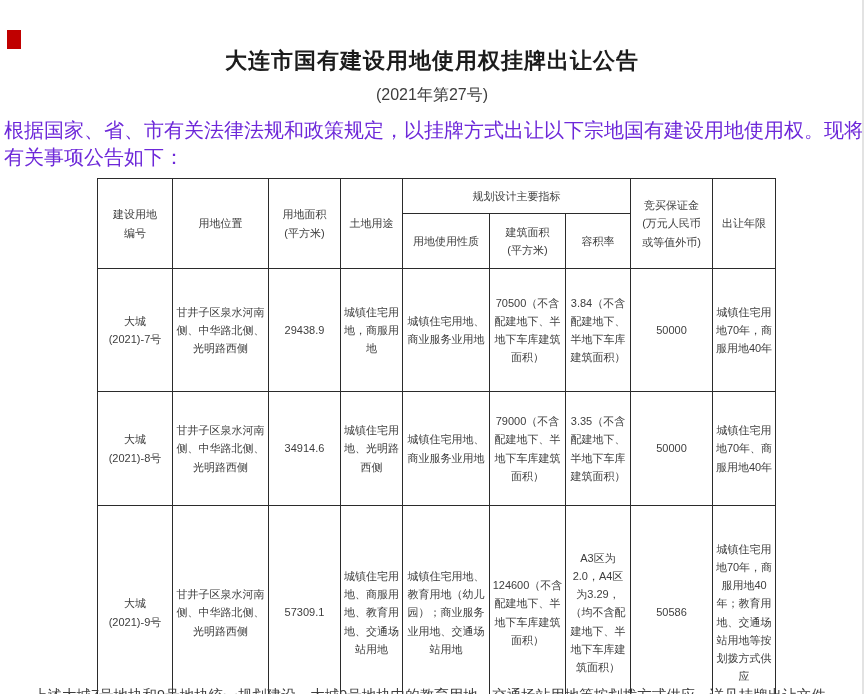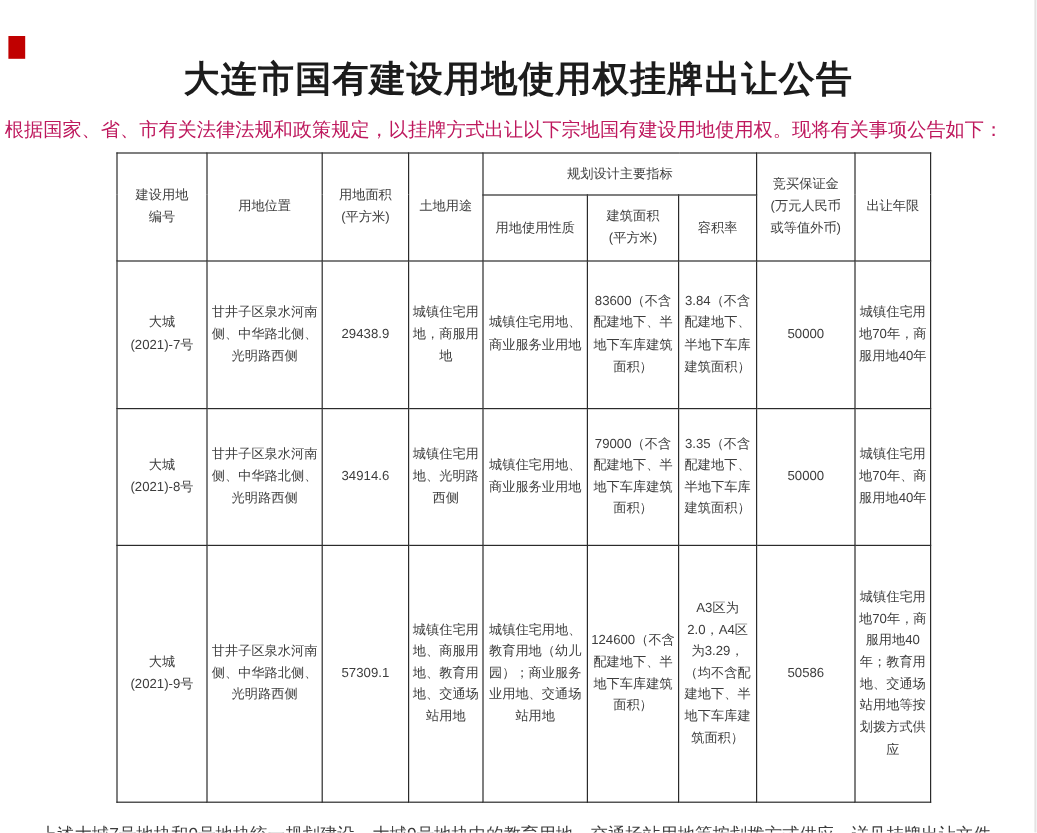--- a/index.html
+++ b/index.html
@@ -15,36 +15,36 @@
     position:absolute;left:7px;top:30px;width:14px;height:19px;
     background:#c00000;
   }
   .right-edge{
     position:absolute;right:0;top:0;width:2px;height:694px;
     background:#e3e3e3;
   }
   .title{
     margin:46px 0 0 0;
     text-align:center;
-    font-size:30px;
+    font-size:22px;
     font-weight:bold;
     color:#1c1c1c;
     letter-spacing:1px;
   }
   .subtitle{
     margin:9px 0 0 0;
     text-align:center;
     font-size:16px;
     color:#3d3d3d;
   }
   .intro{
     margin:11px 0 0 4px;
-    font-size:16px;
+    font-size:20px;
     line-height:1.35;
-    color:#be185d;
+    color:#6d28d9;
   }
   .section{
     margin:5px 0 0 4px;
     font-size:14.5px;
     color:#3d3d3d;
   }
   table.land-table{
     margin:7px 0 0 97px;
     width:678px;
     border-collapse:collapse;
@@ -78,20 +78,21 @@
   }
 </style>
 </head>
 <body>
 
 <div class="page">
   <div class="red-marker"></div>
   <div class="right-edge"></div>
 
   <h1 class="title">大连市国有建设用地使用权挂牌出让公告</h1>
+  <div class="subtitle">(2021年第27号)</div>
   <p class="intro">根据国家、省、市有关法律法规和政策规定，以挂牌方式出让以下宗地国有建设用地使用权。现将有关事项公告如下：</p>
 
   <table class="land-table">
     <colgroup>
       <col style="width:75px">
         <col style="width:96px">
         <col style="width:72px">
       <col style="width:62px">
         <col style="width:87px">
         <col style="width:76px">
@@ -121,21 +122,21 @@
       </tr>
     </thead>
     <tbody>
       <tr class="r1">
         <td>大城
 (2021)-7号</td>
         <td>甘井子区泉水河南侧、中华路北侧、光明路西侧</td>
         <td>29438.9</td>
         <td>城镇住宅用地，商服用地</td>
         <td>城镇住宅用地、商业服务业用地</td>
-        <td>83600（不含配建地下、半地下车库建筑面积）</td>
+        <td>70500（不含配建地下、半地下车库建筑面积）</td>
         <td>3.84（不含配建地下、半地下车库建筑面积）</td>
         <td>50000</td>
         <td>城镇住宅用地70年，商服用地40年</td>
       </tr>
       <tr class="r2">
         <td>大城
 (2021)-8号</td>
         <td>甘井子区泉水河南侧、中华路北侧、光明路西侧</td>
         <td>34914.6</td>
         <td>城镇住宅用地、光明路西侧</td>

